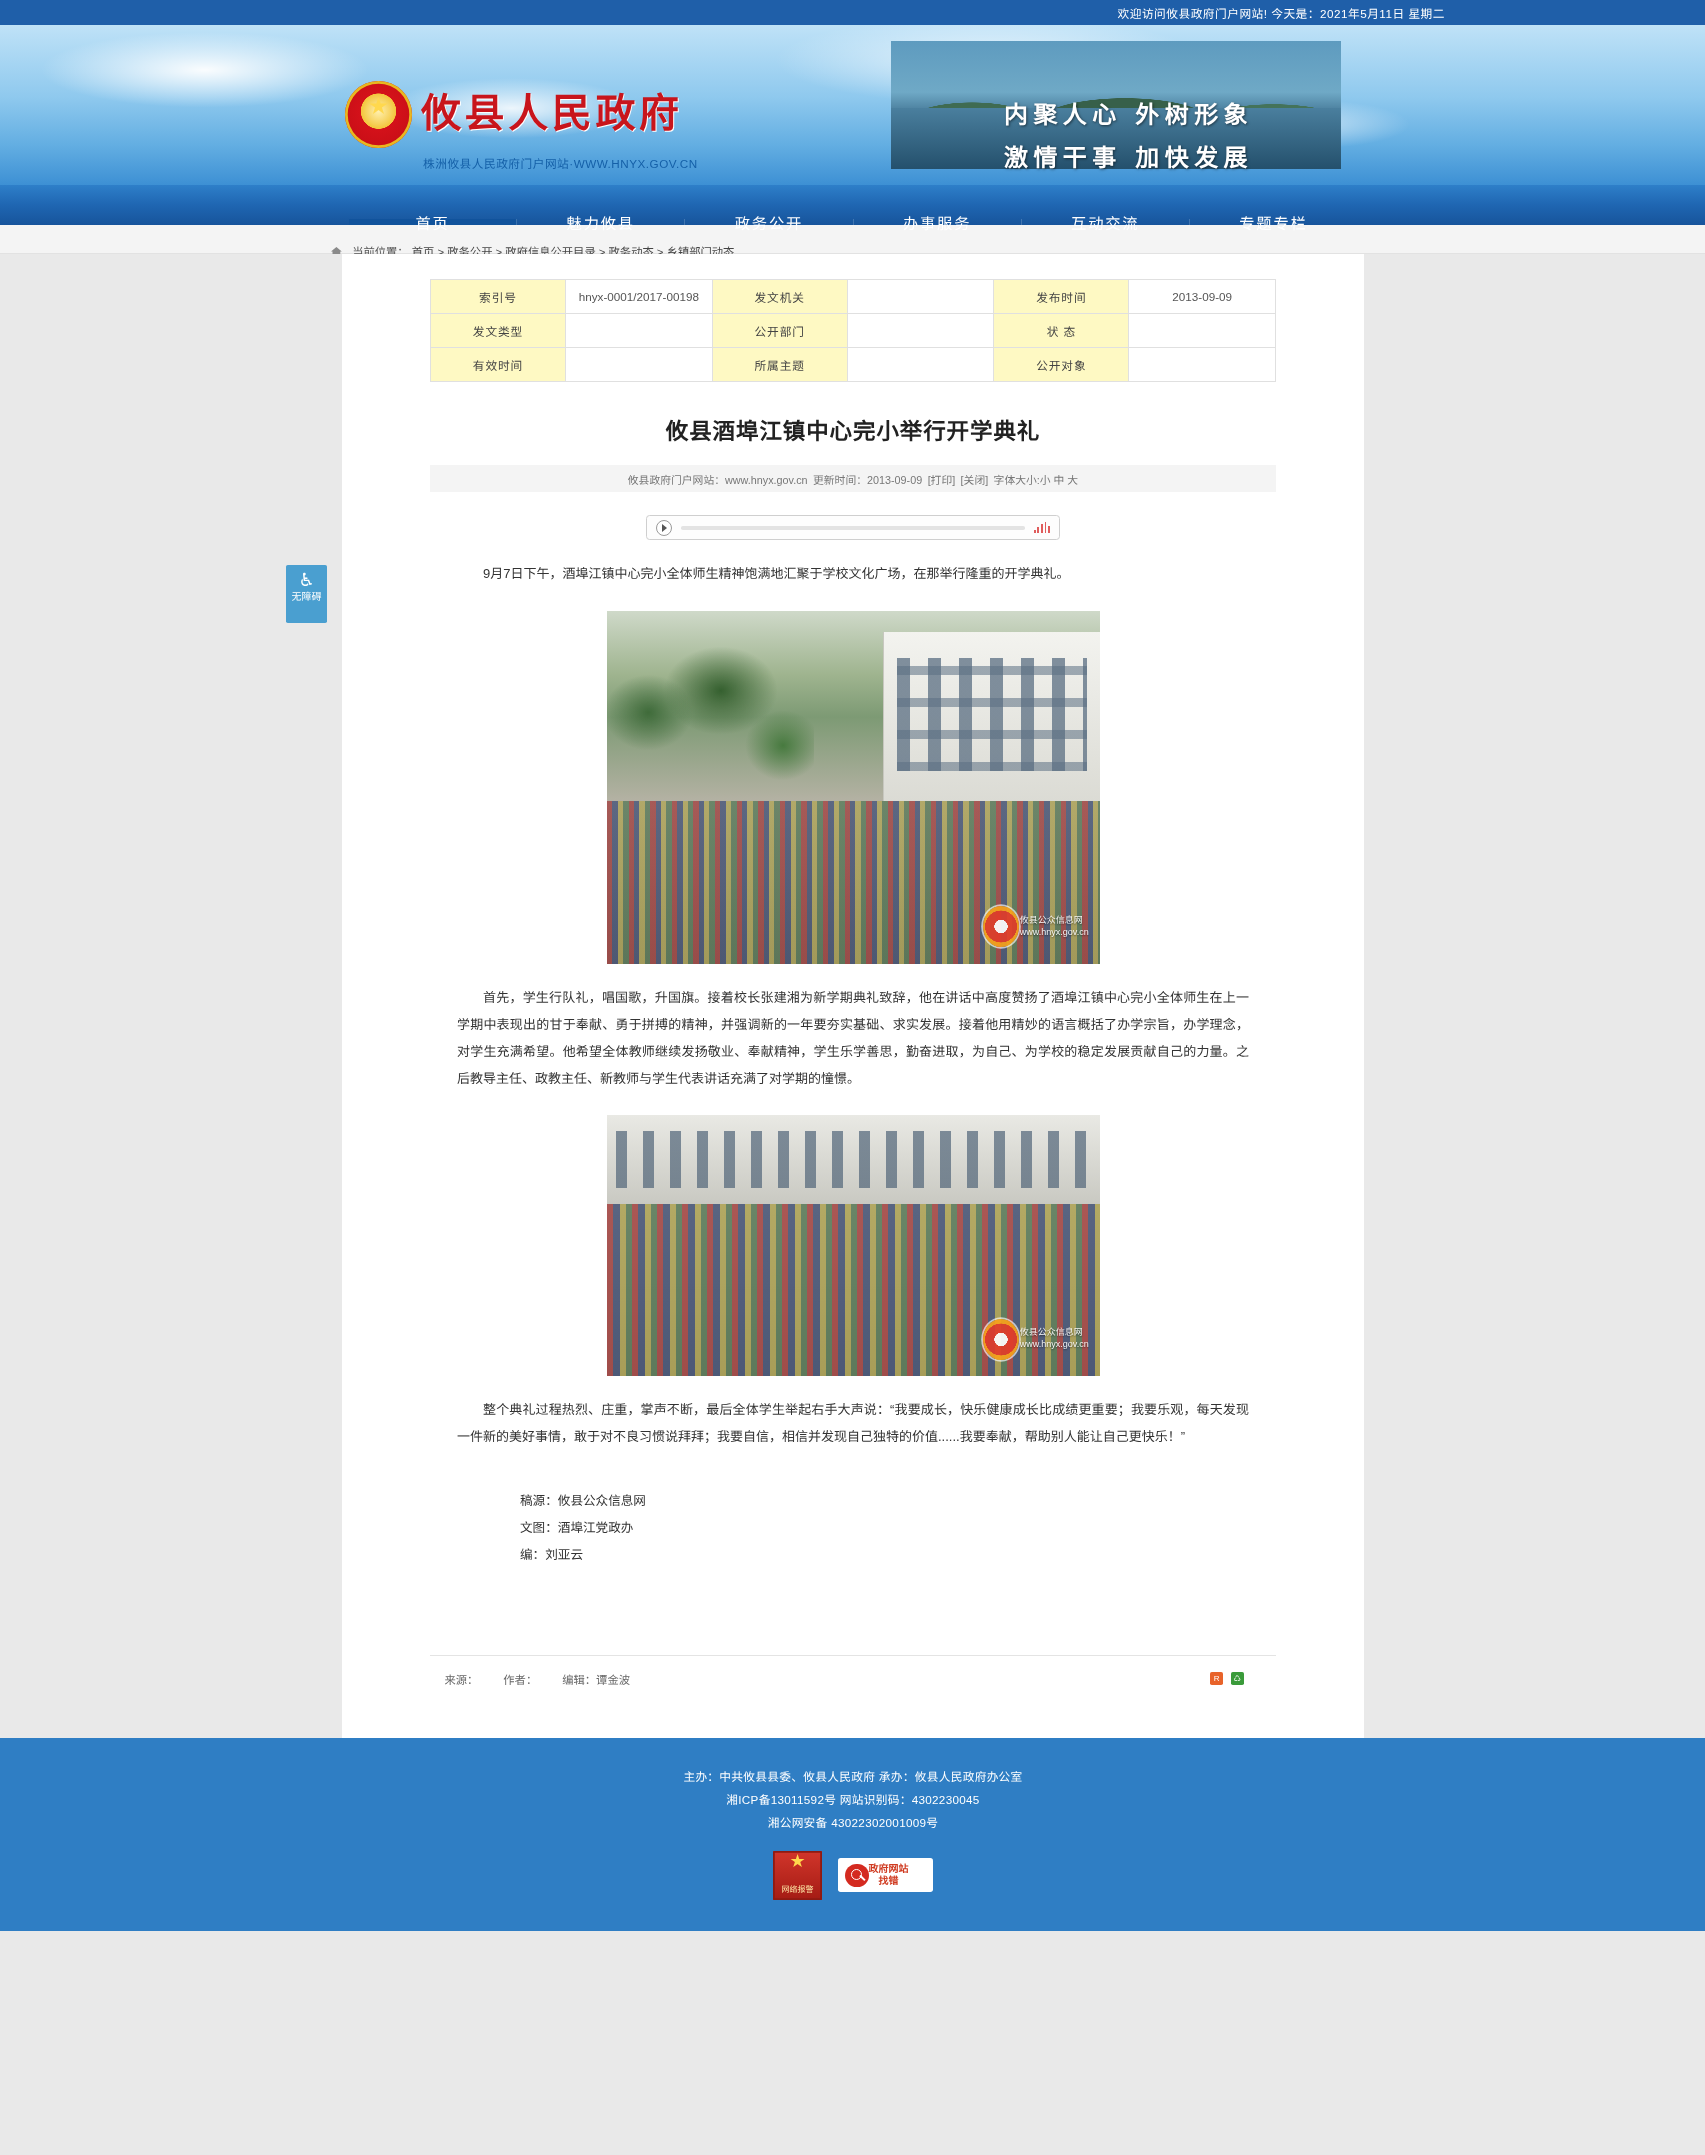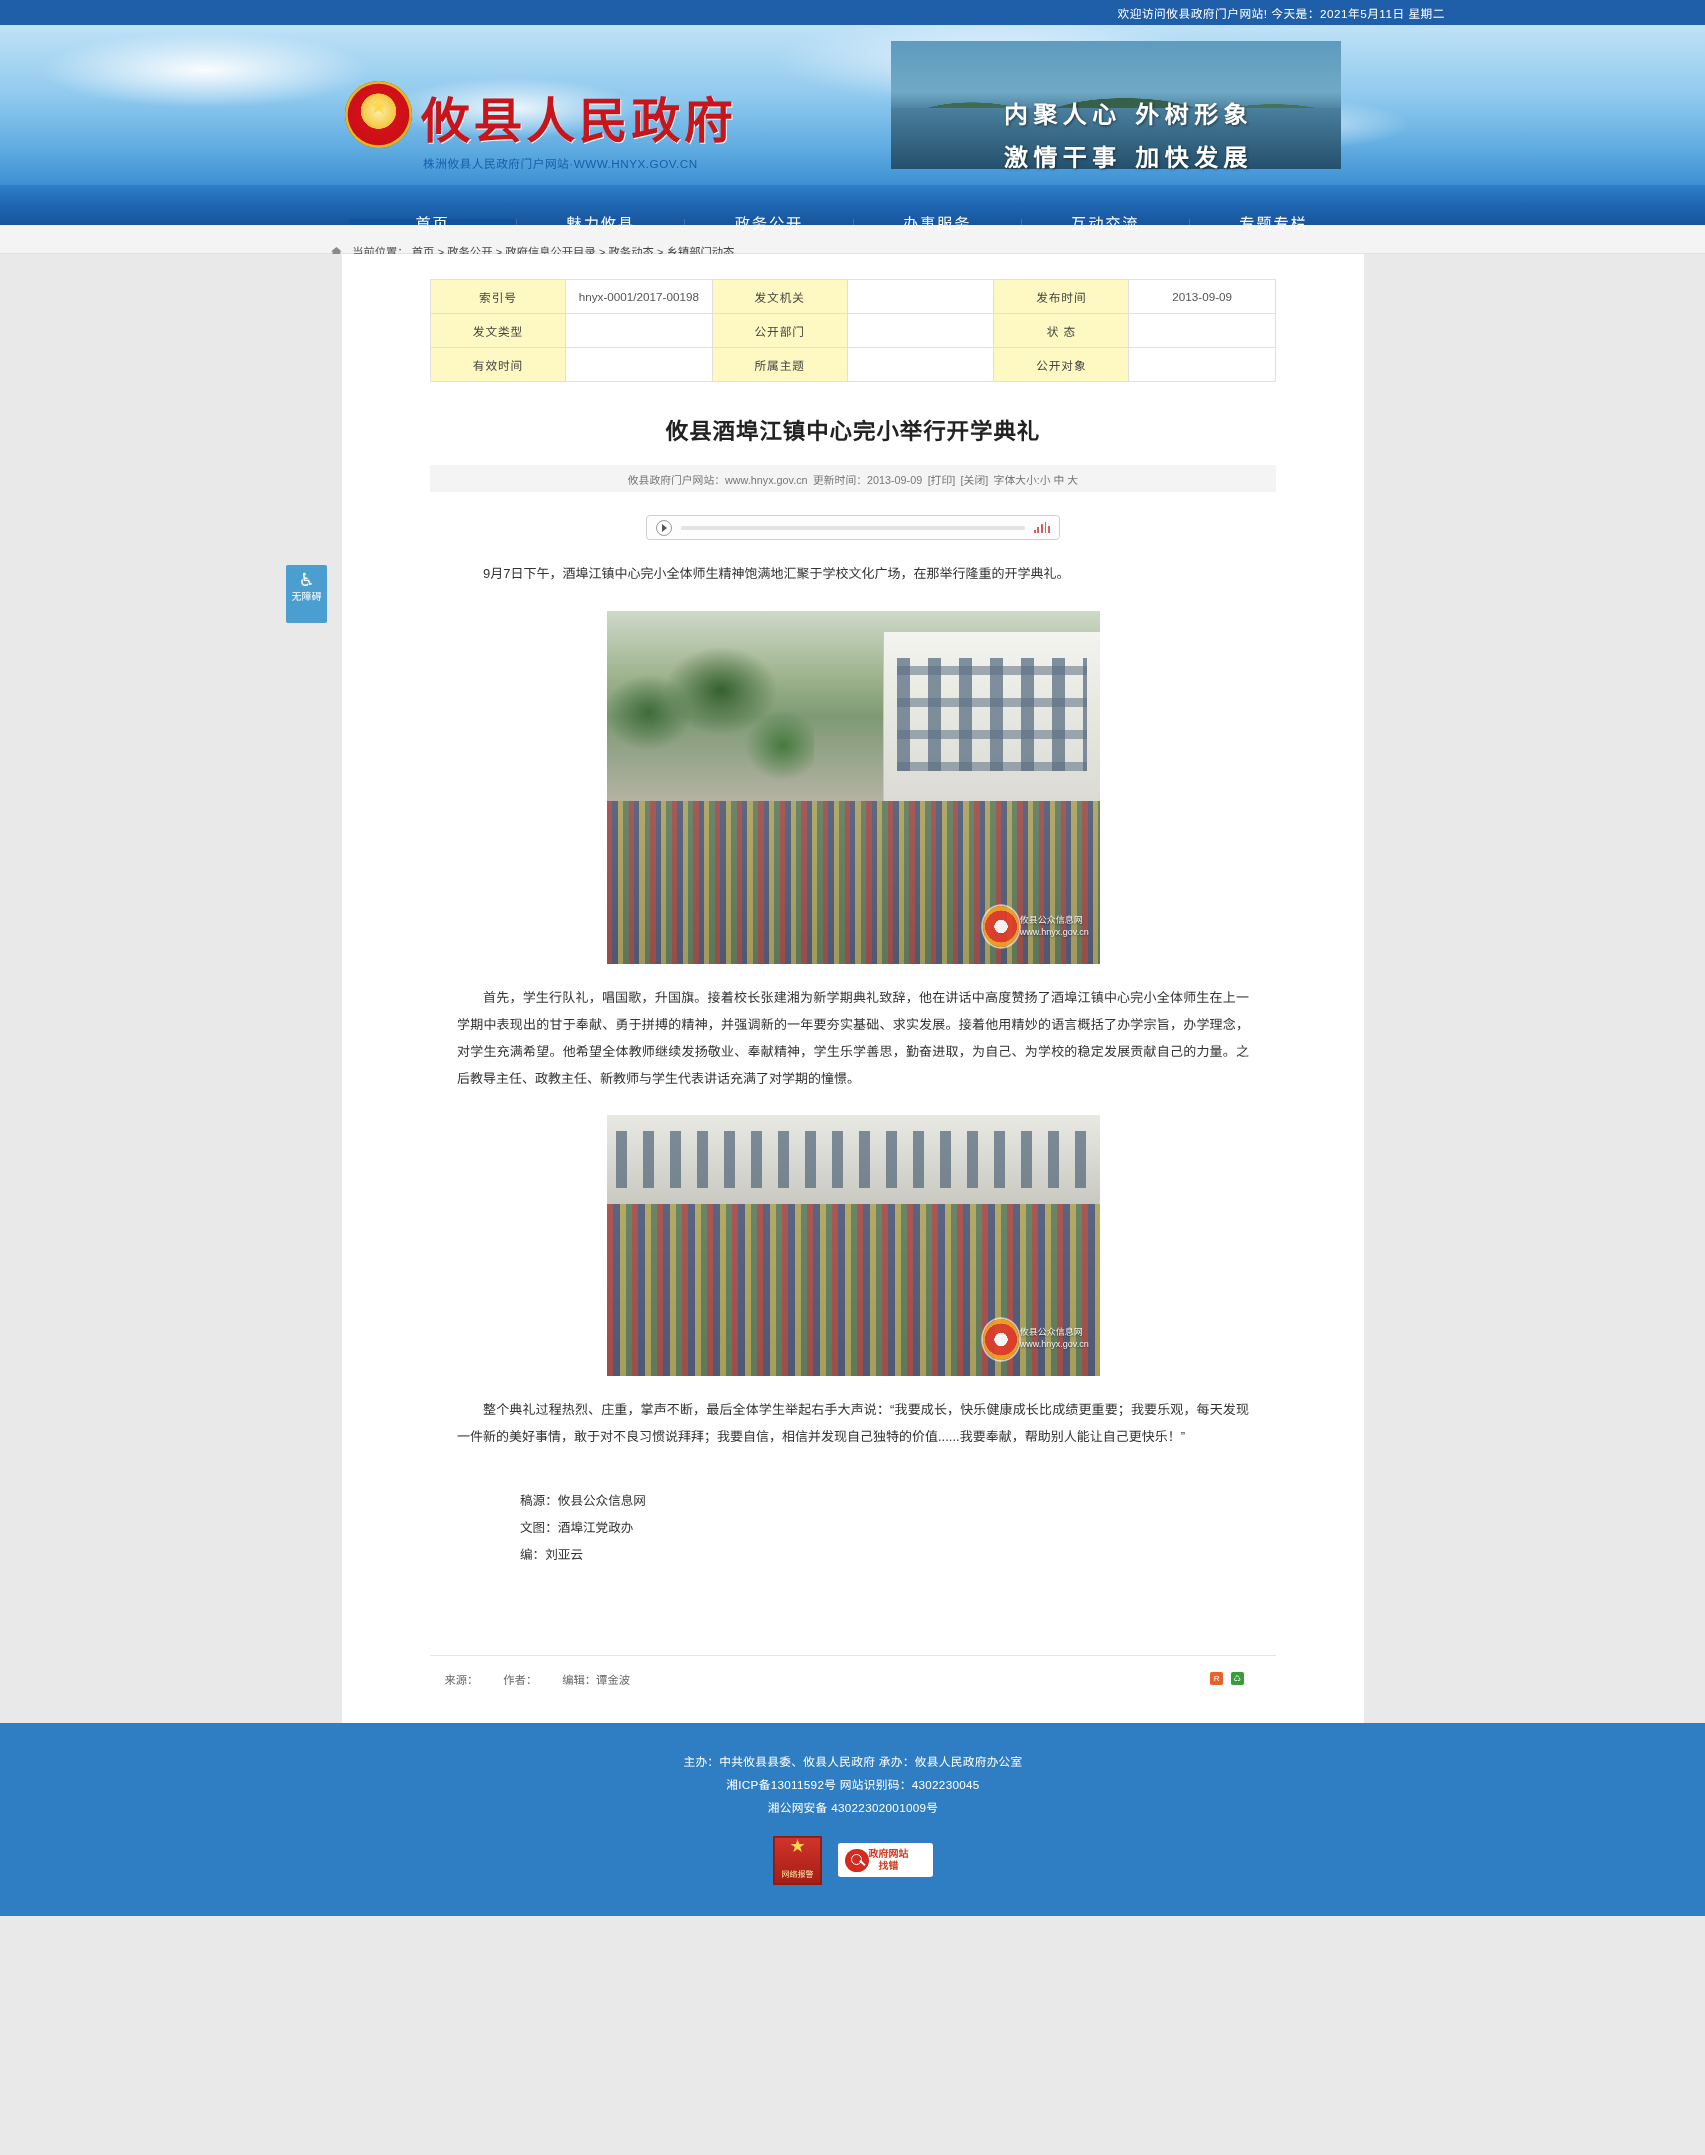--- a/index.html
+++ b/index.html
@@ -69,21 +69,21 @@
   .emblem:after{
     content:"★";
     position:absolute; left:0; right:0; top:10.8px;
     text-align:center; color:#ffd84d; font-size:23.4px;
   }
   .site-title {
     position:absolute; left:421px; top:56px;
     color:#c8151c;
     font-family:"DejaVu Serif","Liberation Serif",serif;
     font-weight:bold;
-    font-size:49px;
+    font-size:40px;
     letter-spacing:3.6px;
     text-shadow:0.9px 0.9px 0 #ffffff;
   }
   .site-sub {
     position:absolute; left:423px; top:129px;
     color:#1560a8;
     font-size:11.7px;
     letter-spacing:0.5px;
   }
   .slogan {
@@ -341,21 +341,21 @@
     width:792px;
     margin:38px auto 0;
     font-size:12.6px;
     line-height:27px;
     color:#333;
     padding-left:63px;
   }
 
   .foot-line{
     width:846px;
-    margin:86px auto 0;
+    margin:86px auto 15px;
     border-top:0.9px solid #e4e4e4;
     padding-top:14.4px;
     display:flex;
     align-items:center;
     font-size:11.3px;
     color:#666;
   }
   .foot-line .fl-left{ display:flex; gap:25px; padding-left:14.4px; }
   .foot-line .fl-right{ margin-left:auto; display:flex; gap:7.2px; padding-right:32px; }
   .ico-sq{

